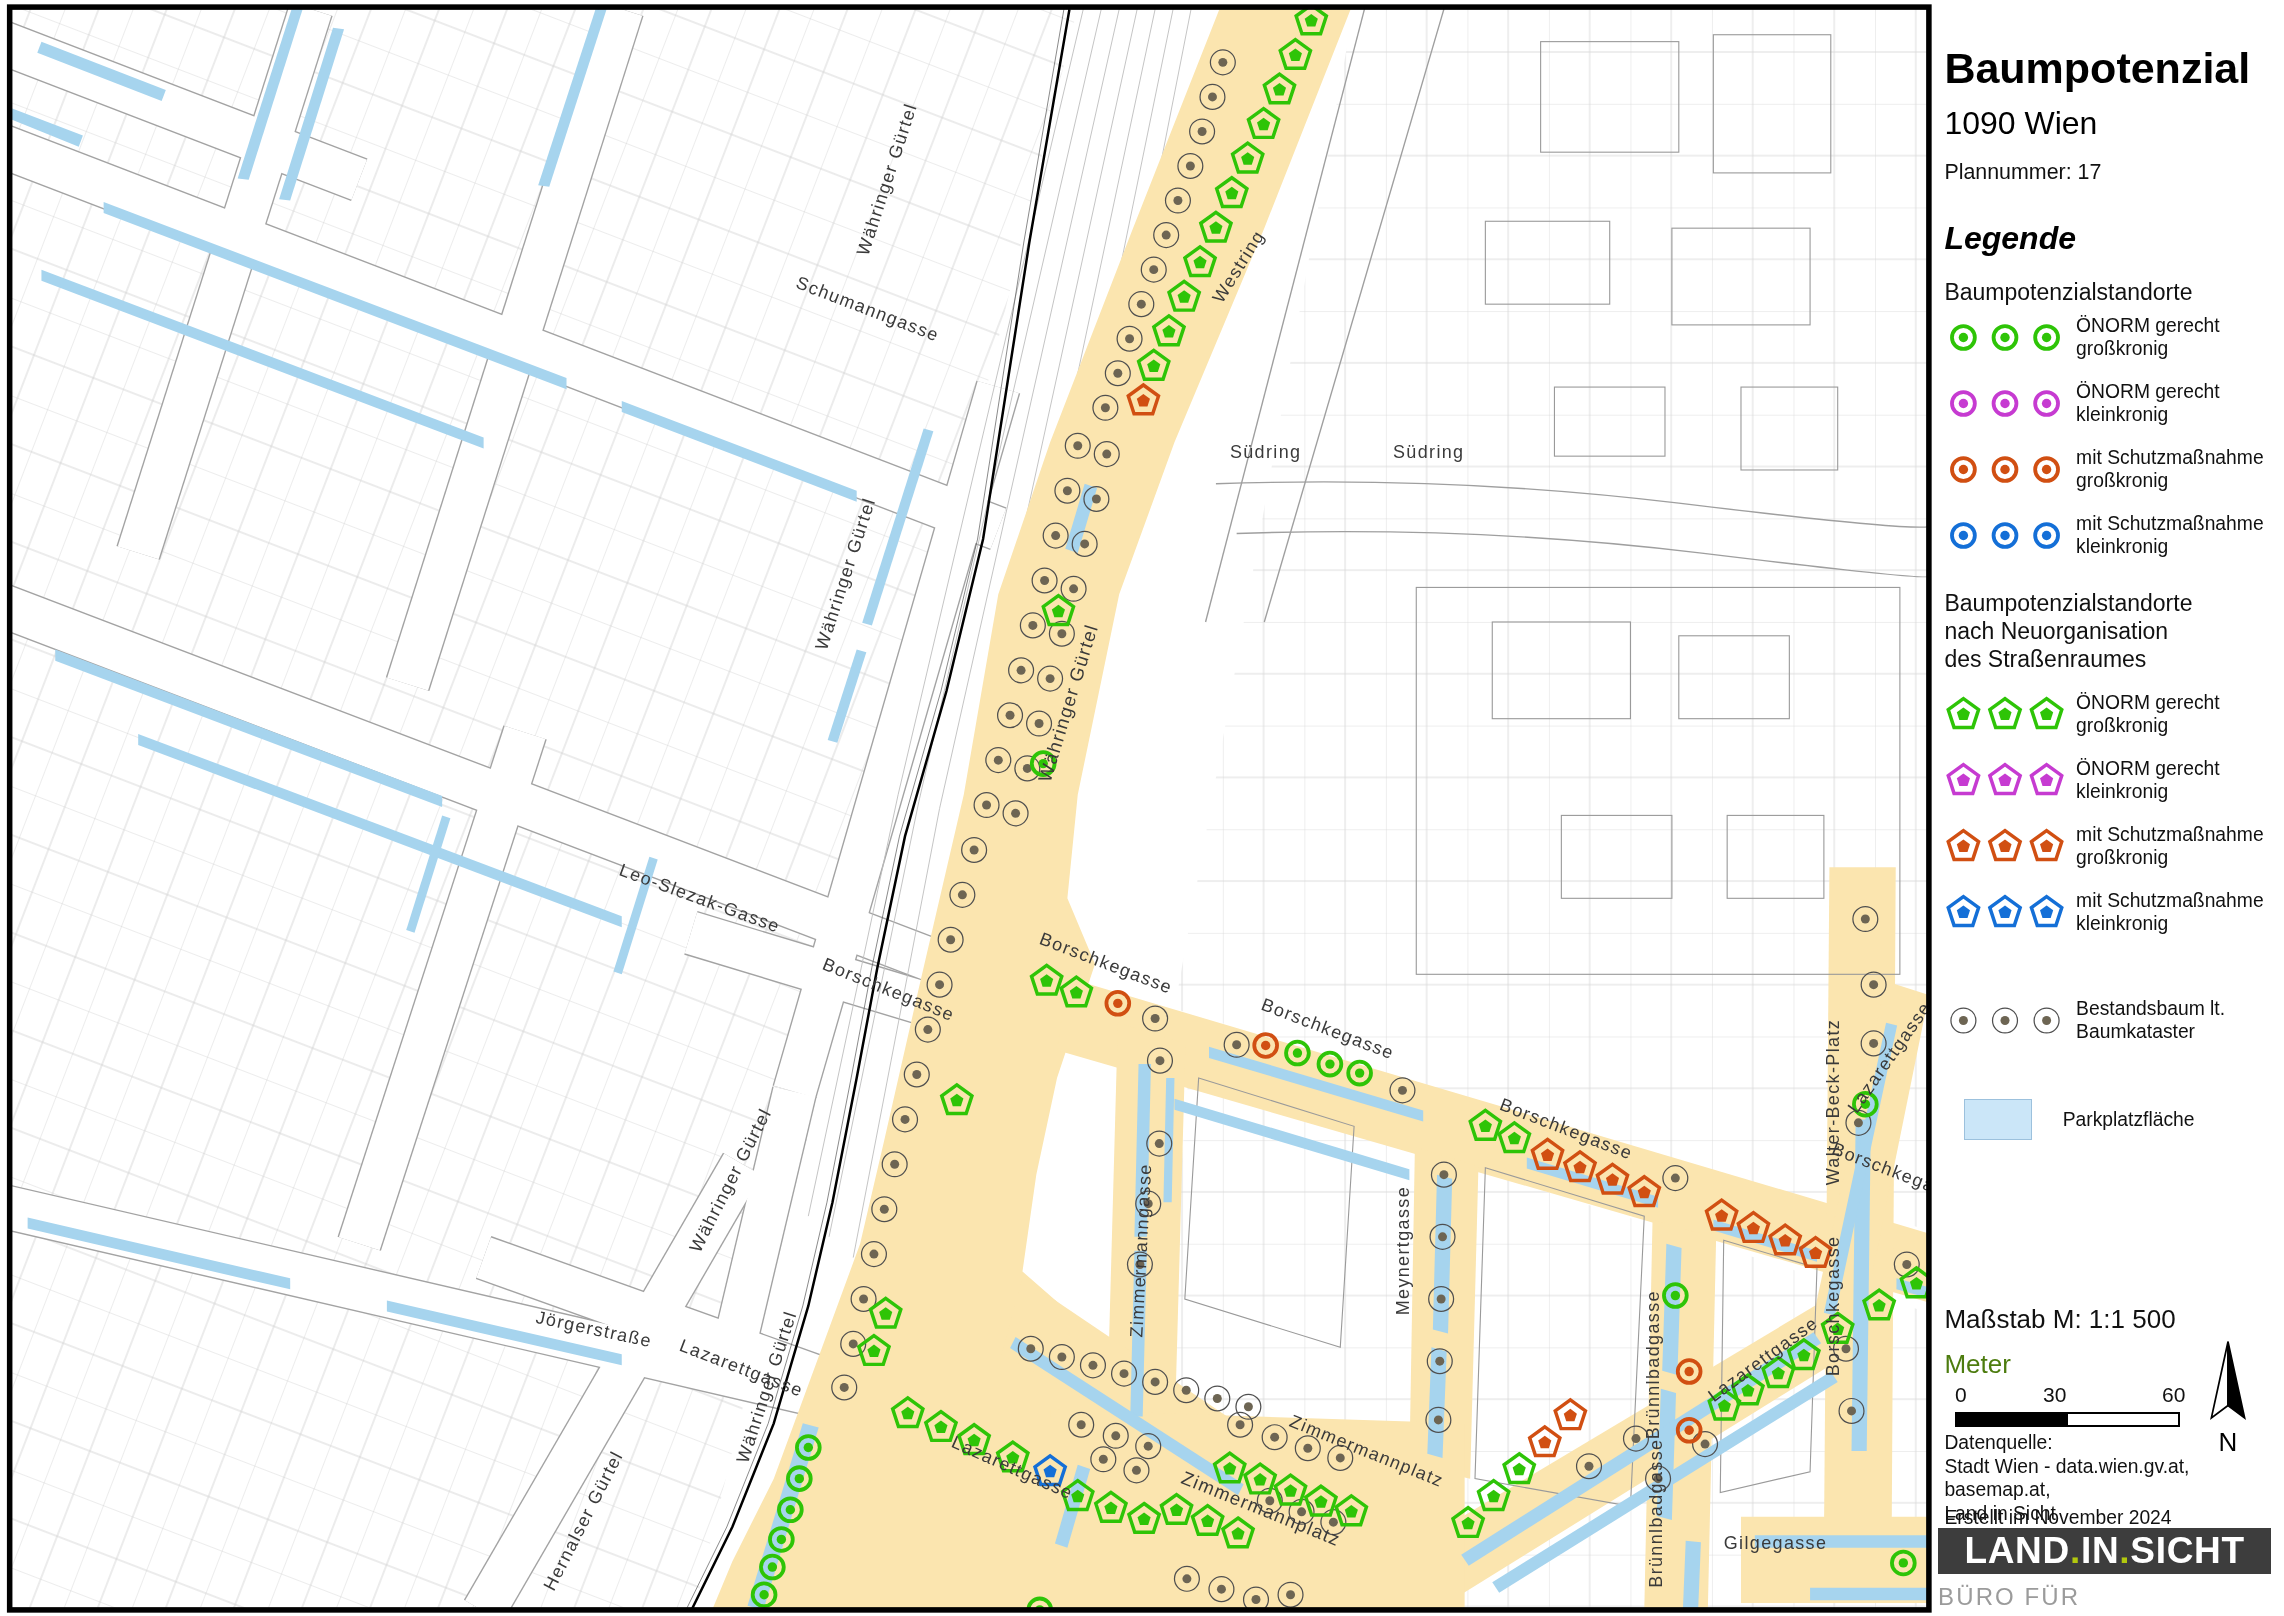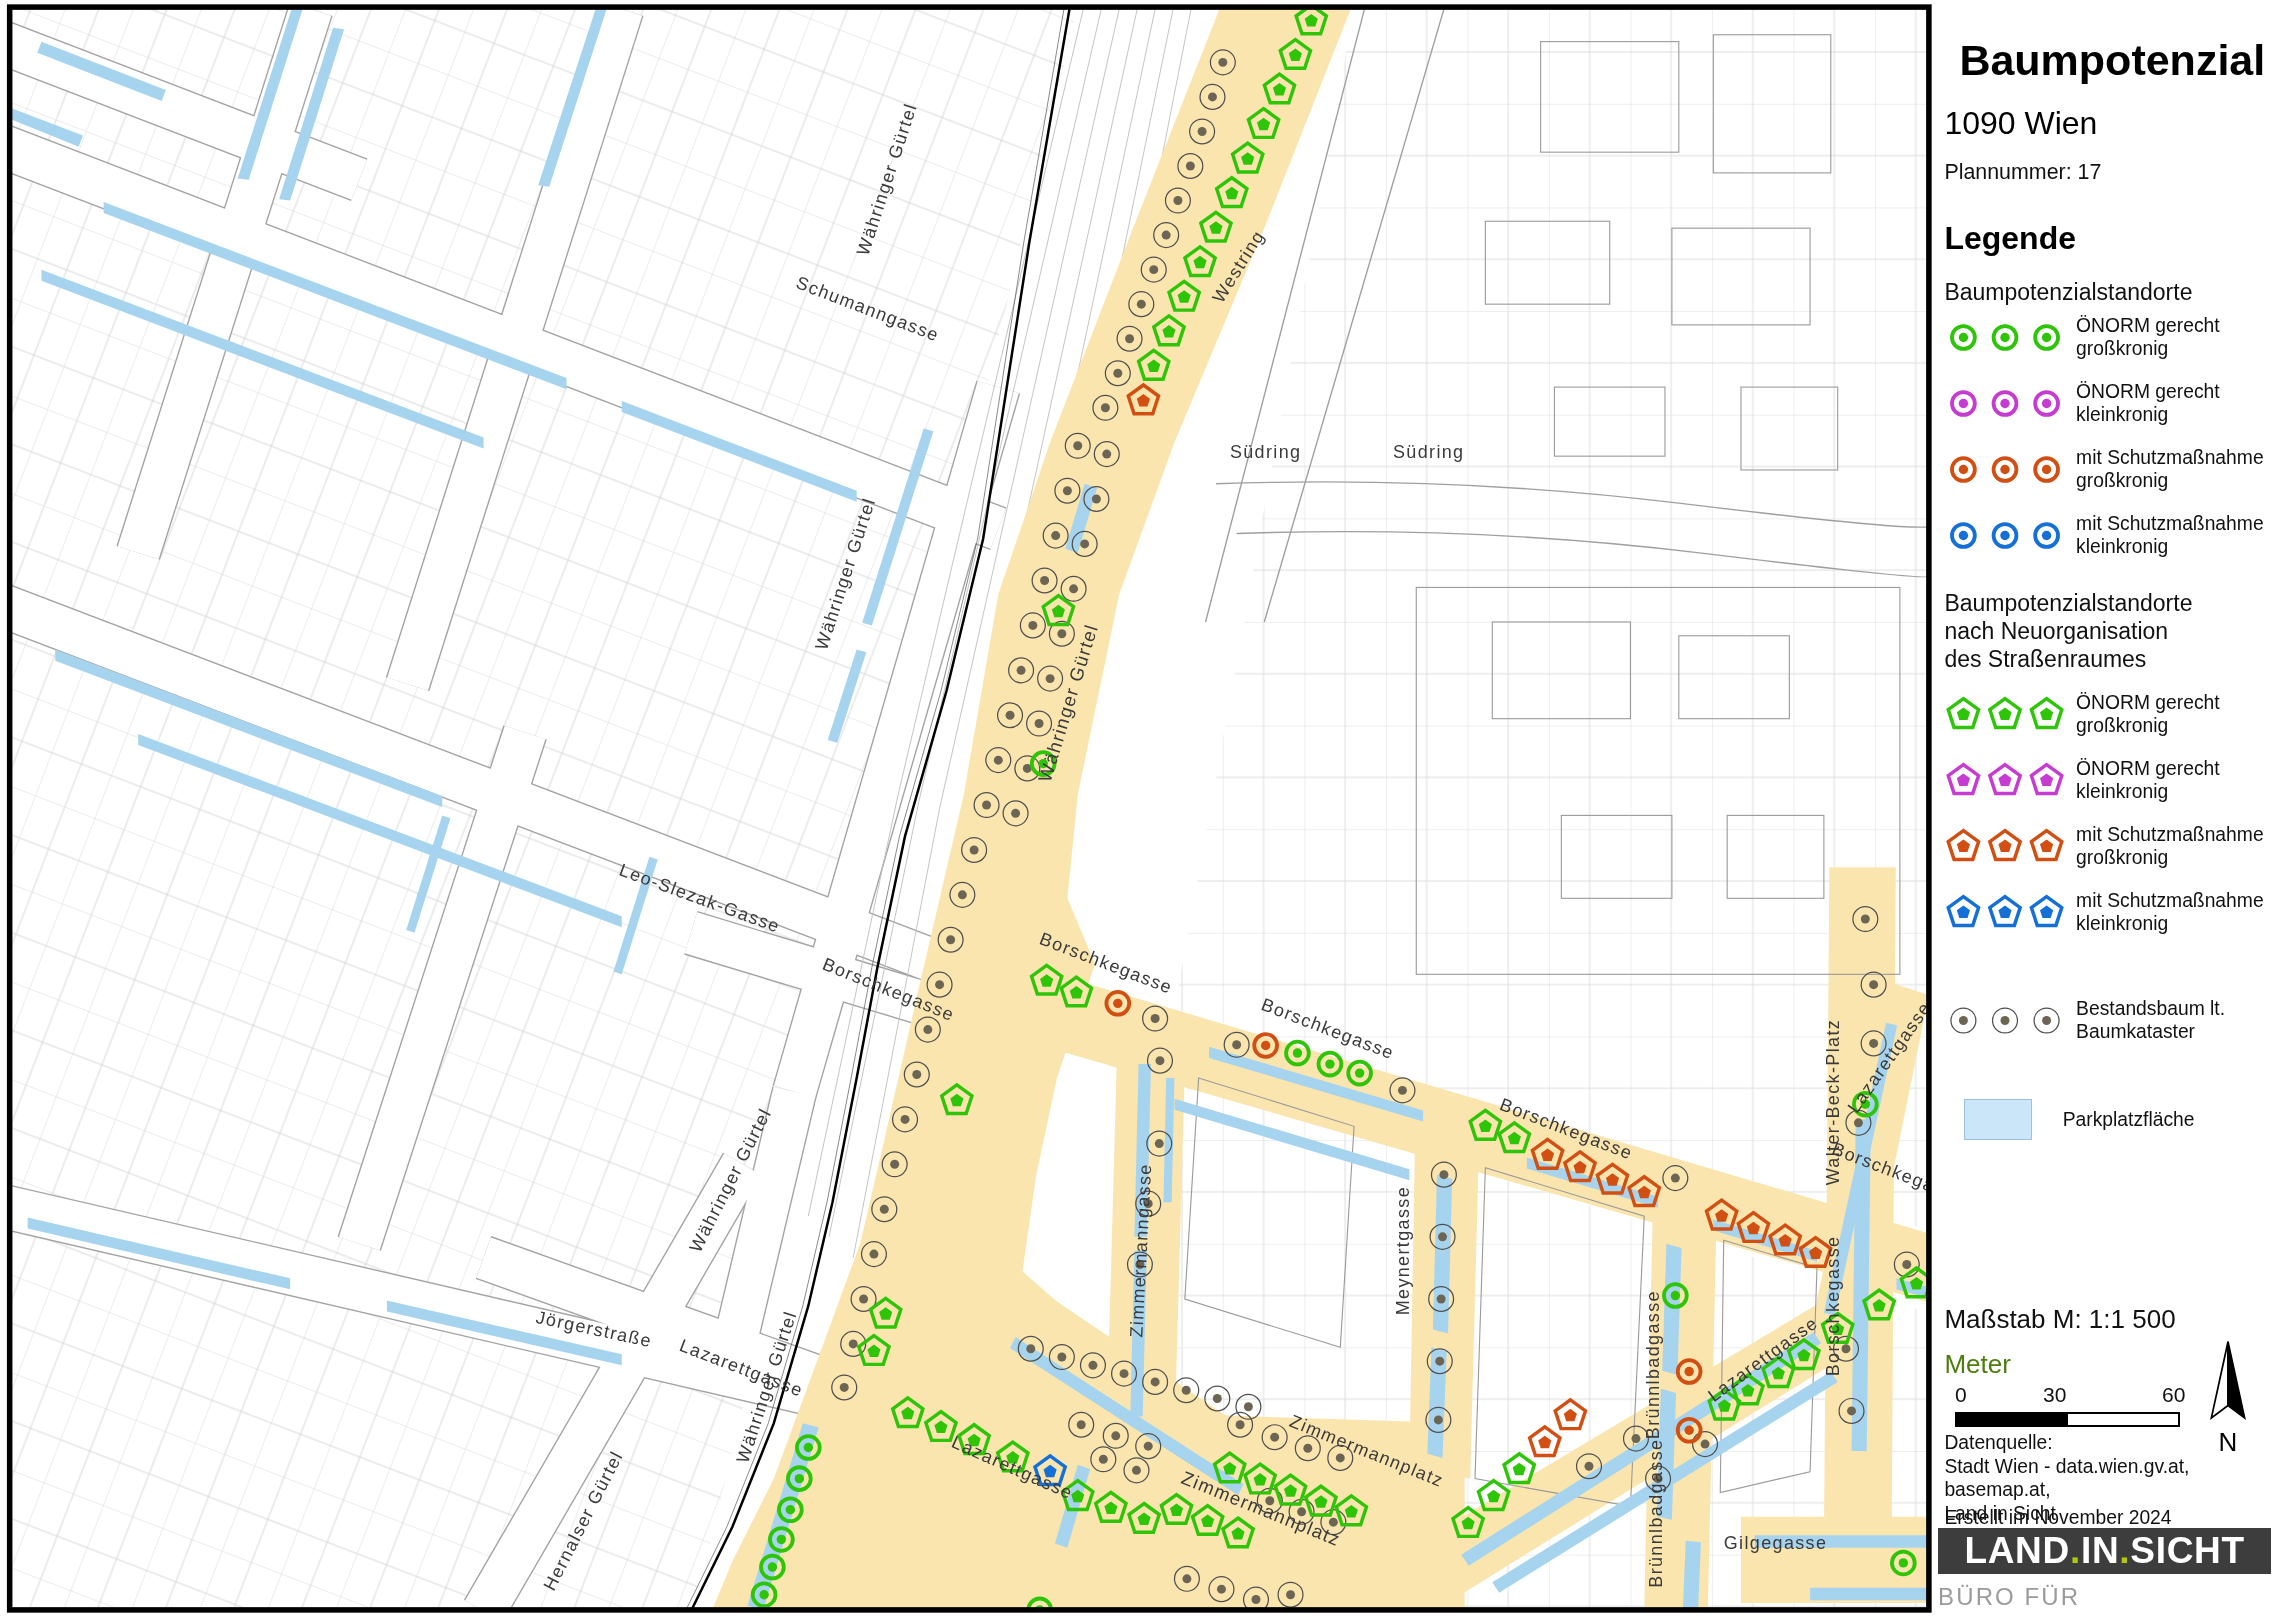--- a/index.html
+++ b/index.html
@@ -6,21 +6,21 @@
   body{width:2284px;height:1617px;position:relative;font-family:"Liberation Sans",sans-serif;overflow:hidden;}
   #map-wrap{position:absolute;left:0;top:0;width:2284px;height:1617px;}
   svg text{font-family:"Liberation Sans",sans-serif;}
 
   
   #panel{position:absolute;left:1934px;top:0;width:350px;height:1617px;background:#fff;}
   #panel .abs{position:absolute;left:10.4px;}
   .title{font-size:43px;font-weight:bold;color:#000;}
   .subtitle{font-size:32px;color:#000000;}
   .plannr{font-size:21.4px;color:#111;}
-  .legende{font-size:32px;font-weight:bold;color:#000;}
+  .legende{font-size:32px;font-weight:bold;color:#000;font-style:italic;}
   .sectitle{font-size:23px;color:#111;line-height:28px;}
   .leg-row{display:flex;align-items:center;height:66px;}
   .leg-ico{width:122px;height:43px;flex:0 0 122px;}
   .leg-lab{font-size:19.3px;color:#111;line-height:23.5px;margin-left:9.7px;}
   .swatch-row{display:flex;align-items:center;height:53px;}
   .swatch{width:66px;height:39px;margin-left:19.3px;flex:0 0 66px;}
   .swatch.park{background:var(--legpb);border:1.4px solid #9cc1dd;}
   .swatch.street{background:var(--beige);border:0.7px solid #e8d49a;}
   .swatch-lab{font-size:19.3px;color:#111;line-height:23.5px;margin-left:31px;}
   .masstab{font-size:26px;color:#111;}
@@ -431,21 +431,21 @@
           <text transform="translate(1065,1712) rotate(-63)" font-size="26" fill="#3a3a3a" text-anchor="middle" letter-spacing="2">Währinger Gürtel</text>
           <text transform="translate(1118,2010) rotate(-72)" font-size="26" fill="#3a3a3a" text-anchor="middle" letter-spacing="2">Währinger Gürtel</text>
         </g>
   </g>
 
   <rect x="14" y="10" width="2778" height="2320" fill="none" stroke="#000" stroke-width="8"></rect>
 </svg>
 </div>
 
 <div id="panel">
-  <div class="abs title" style="top:36px;margin-left:15px;">Baumpotenzial</div>
+  <div class="abs title" style="top:44px;">Baumpotenzial</div>
   <div class="abs subtitle" style="top:105px;">1090 Wien</div>
   <div class="abs plannr" style="top:160px;">Plannummer: 17</div>
 
   <div class="abs legende" style="top:220px;">Legende</div>
   <div class="abs sectitle" style="top:278px;">Baumpotenzialstandorte</div>
 
   <div class="abs" style="top:304px;">
     <div class="leg-row">
       <svg class="leg-ico" viewBox="-88 -31 176 62">
         <use href="#sym-green_c" x="-60"></use>

